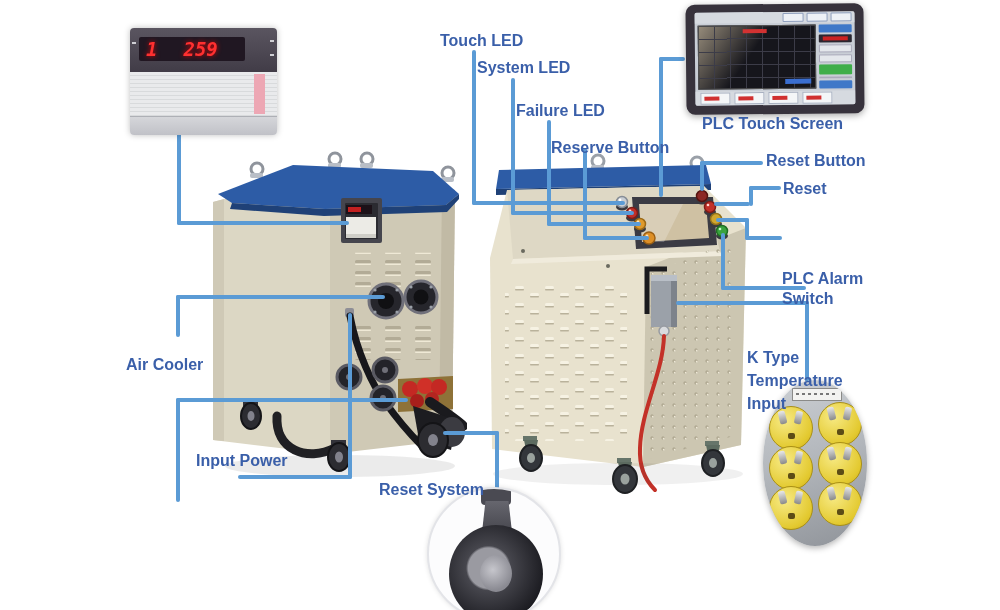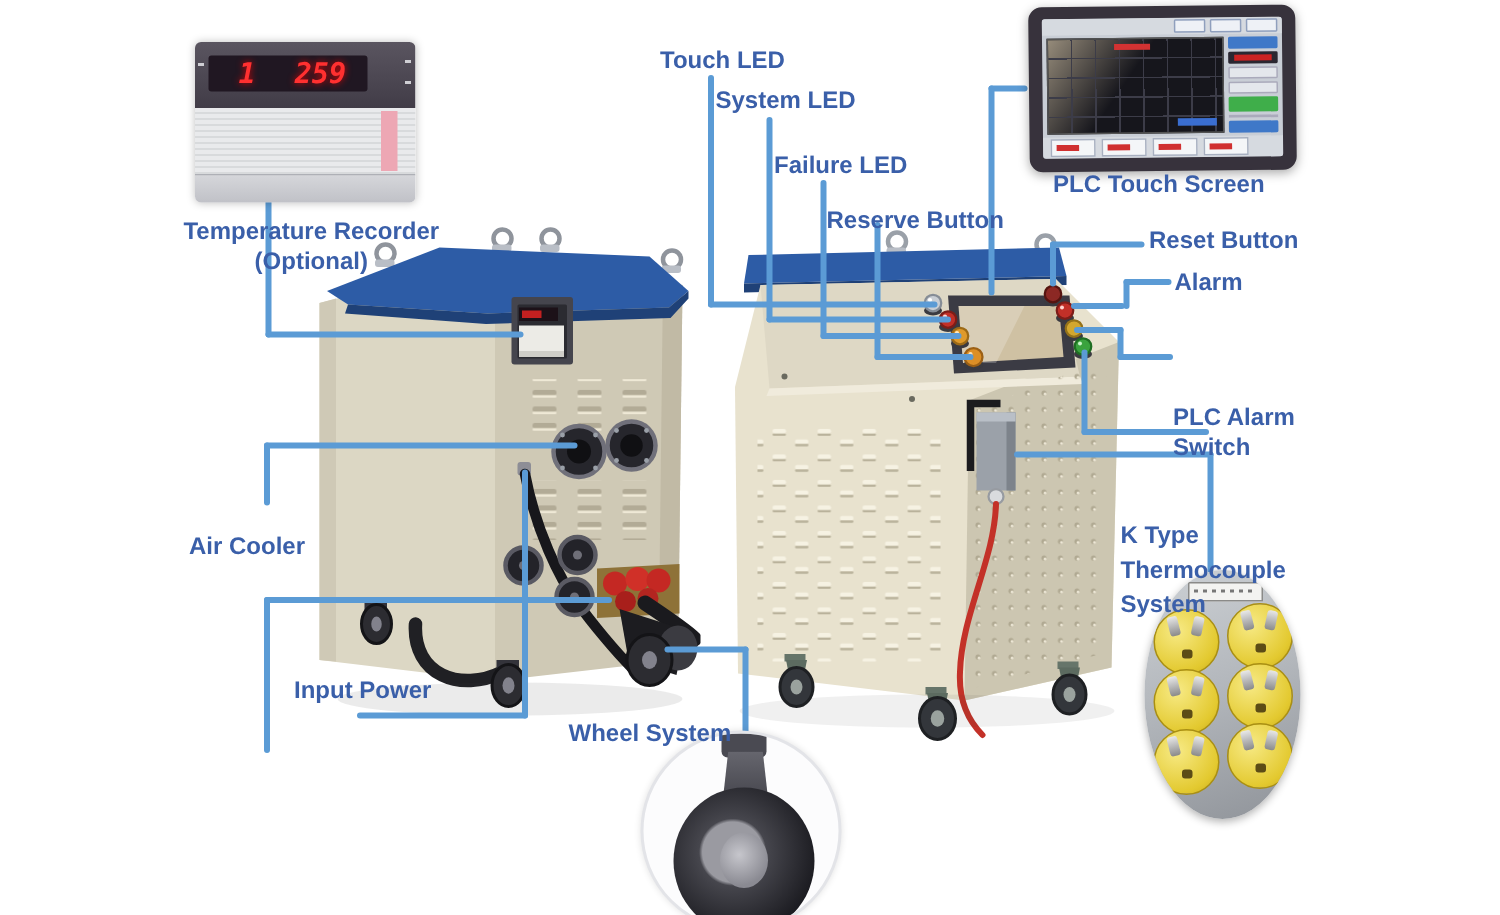--- a/index.html
+++ b/index.html
@@ -11,21 +11,21 @@
   
   .lbl{position:absolute;color:#3a5fa9;font-weight:700;font-size:16px;line-height:20px;z-index:30;}
   .ctr{text-align:center;}
   
   .tr-inset{position:absolute;z-index:10;border-radius:4px;overflow:hidden;
             box-shadow:0 0 6px rgba(0,0,0,.25);}
   .tr-top{height:44px;background:linear-gradient(#5a5560,#413c47);position:relative;}
   .tr-digits{position:absolute;left:9px;top:9px;width:106px;height:24px;background:#201722;
              border-radius:2px;color:#ff3030;font-family:"DejaVu Sans Mono",monospace;
              font-weight:700;font-style:italic;font-size:19px;line-height:24px;
-             text-shadow:0 0 5px rgba(255,0,0,.8);padding-left:20px;box-sizing:border-box;}
+             text-shadow:0 0 5px rgba(255,0,0,.8);padding-left:7px;box-sizing:border-box;}
   .tr-gap{display:inline-block;width:26px;}
   .tr-tick{position:absolute;width:4px;height:2px;background:#cfcfd4;}
   .tr-paper{height:44px;background:repeating-linear-gradient(#e9eaec 0 3px,#d8dadc 3px 4px);position:relative;}
   .tr-pink{position:absolute;right:12px;top:2px;width:11px;height:40px;background:#eda7b4;}
   .tr-base{height:19px;background:linear-gradient(#d5d6da,#bfc0c6);border-top:1px solid #aeb0b6;}
   
   .plc{position:absolute;z-index:10;background:#37323c;border-radius:9px;
        box-shadow:0 2px 7px rgba(0,0,0,.35);transform:rotate(-.6deg);}
   .plc-screen{position:absolute;left:9px;top:8px;right:9px;bottom:9px;background:#c9ced6;
               border-radius:2px;overflow:hidden;display:flex;flex-direction:column;}
@@ -401,27 +401,26 @@
   <div class="cl" style="left:749px;top:186px;width:4px;height:20px;"></div>
   <div class="cl" style="left:714px;top:202px;width:36px;height:4px;"></div>
   <div class="cl" style="left:745px;top:236px;width:37px;height:4px;"></div>
   <div class="cl" style="left:745px;top:218px;width:4px;height:22px;"></div>
   <div class="cl" style="left:716px;top:218px;width:33px;height:4px;"></div>
   <div class="cl" style="left:721px;top:233px;width:4px;height:57px;"></div>
   <div class="cl" style="left:721px;top:286px;width:85px;height:4px;"></div>
   <div class="cl" style="left:676px;top:301px;width:133px;height:4px;"></div>
   <div class="cl" style="left:805px;top:301px;width:4px;height:81px;"></div>
 
-  <div class="lbl ctr" style="left:115px;top:145px;width:185px;">Temperature Recorder (Optional)</div>
   <div class="lbl" style="left:126px;top:355px;">Air Cooler</div>
   <div class="lbl" style="left:196px;top:451px;">Input Power</div>
-  <div class="lbl" style="left:379px;top:480px;">Wheel System</div>
+  <div class="lbl" style="left:379px;top:480px;">Reset System</div>
   <div class="lbl" style="left:440px;top:31px;">Touch LED</div>
   <div class="lbl" style="left:477px;top:58px;">System LED</div>
   <div class="lbl" style="left:516px;top:101px;">Failure LED</div>
   <div class="lbl" style="left:551px;top:138px;">Reserve Button</div>
   <div class="lbl" style="left:702px;top:114px;">PLC Touch Screen</div>
   <div class="lbl" style="left:766px;top:151px;">Reset Button</div>
-  <div class="lbl" style="left:783px;top:179px;">Alarm</div>
+  <div class="lbl" style="left:783px;top:179px;">Reset</div>
   <div class="lbl" style="left:782px;top:269px;width:92px;">PLC Alarm Switch</div>
-  <div class="lbl" style="left:747px;top:346px;width:112px;line-height:23px;">K Type Thermocouple System</div>
+  <div class="lbl" style="left:747px;top:346px;width:112px;line-height:23px;">K Type Temperature Input</div>
 
 </div>
 
 </body></html>

